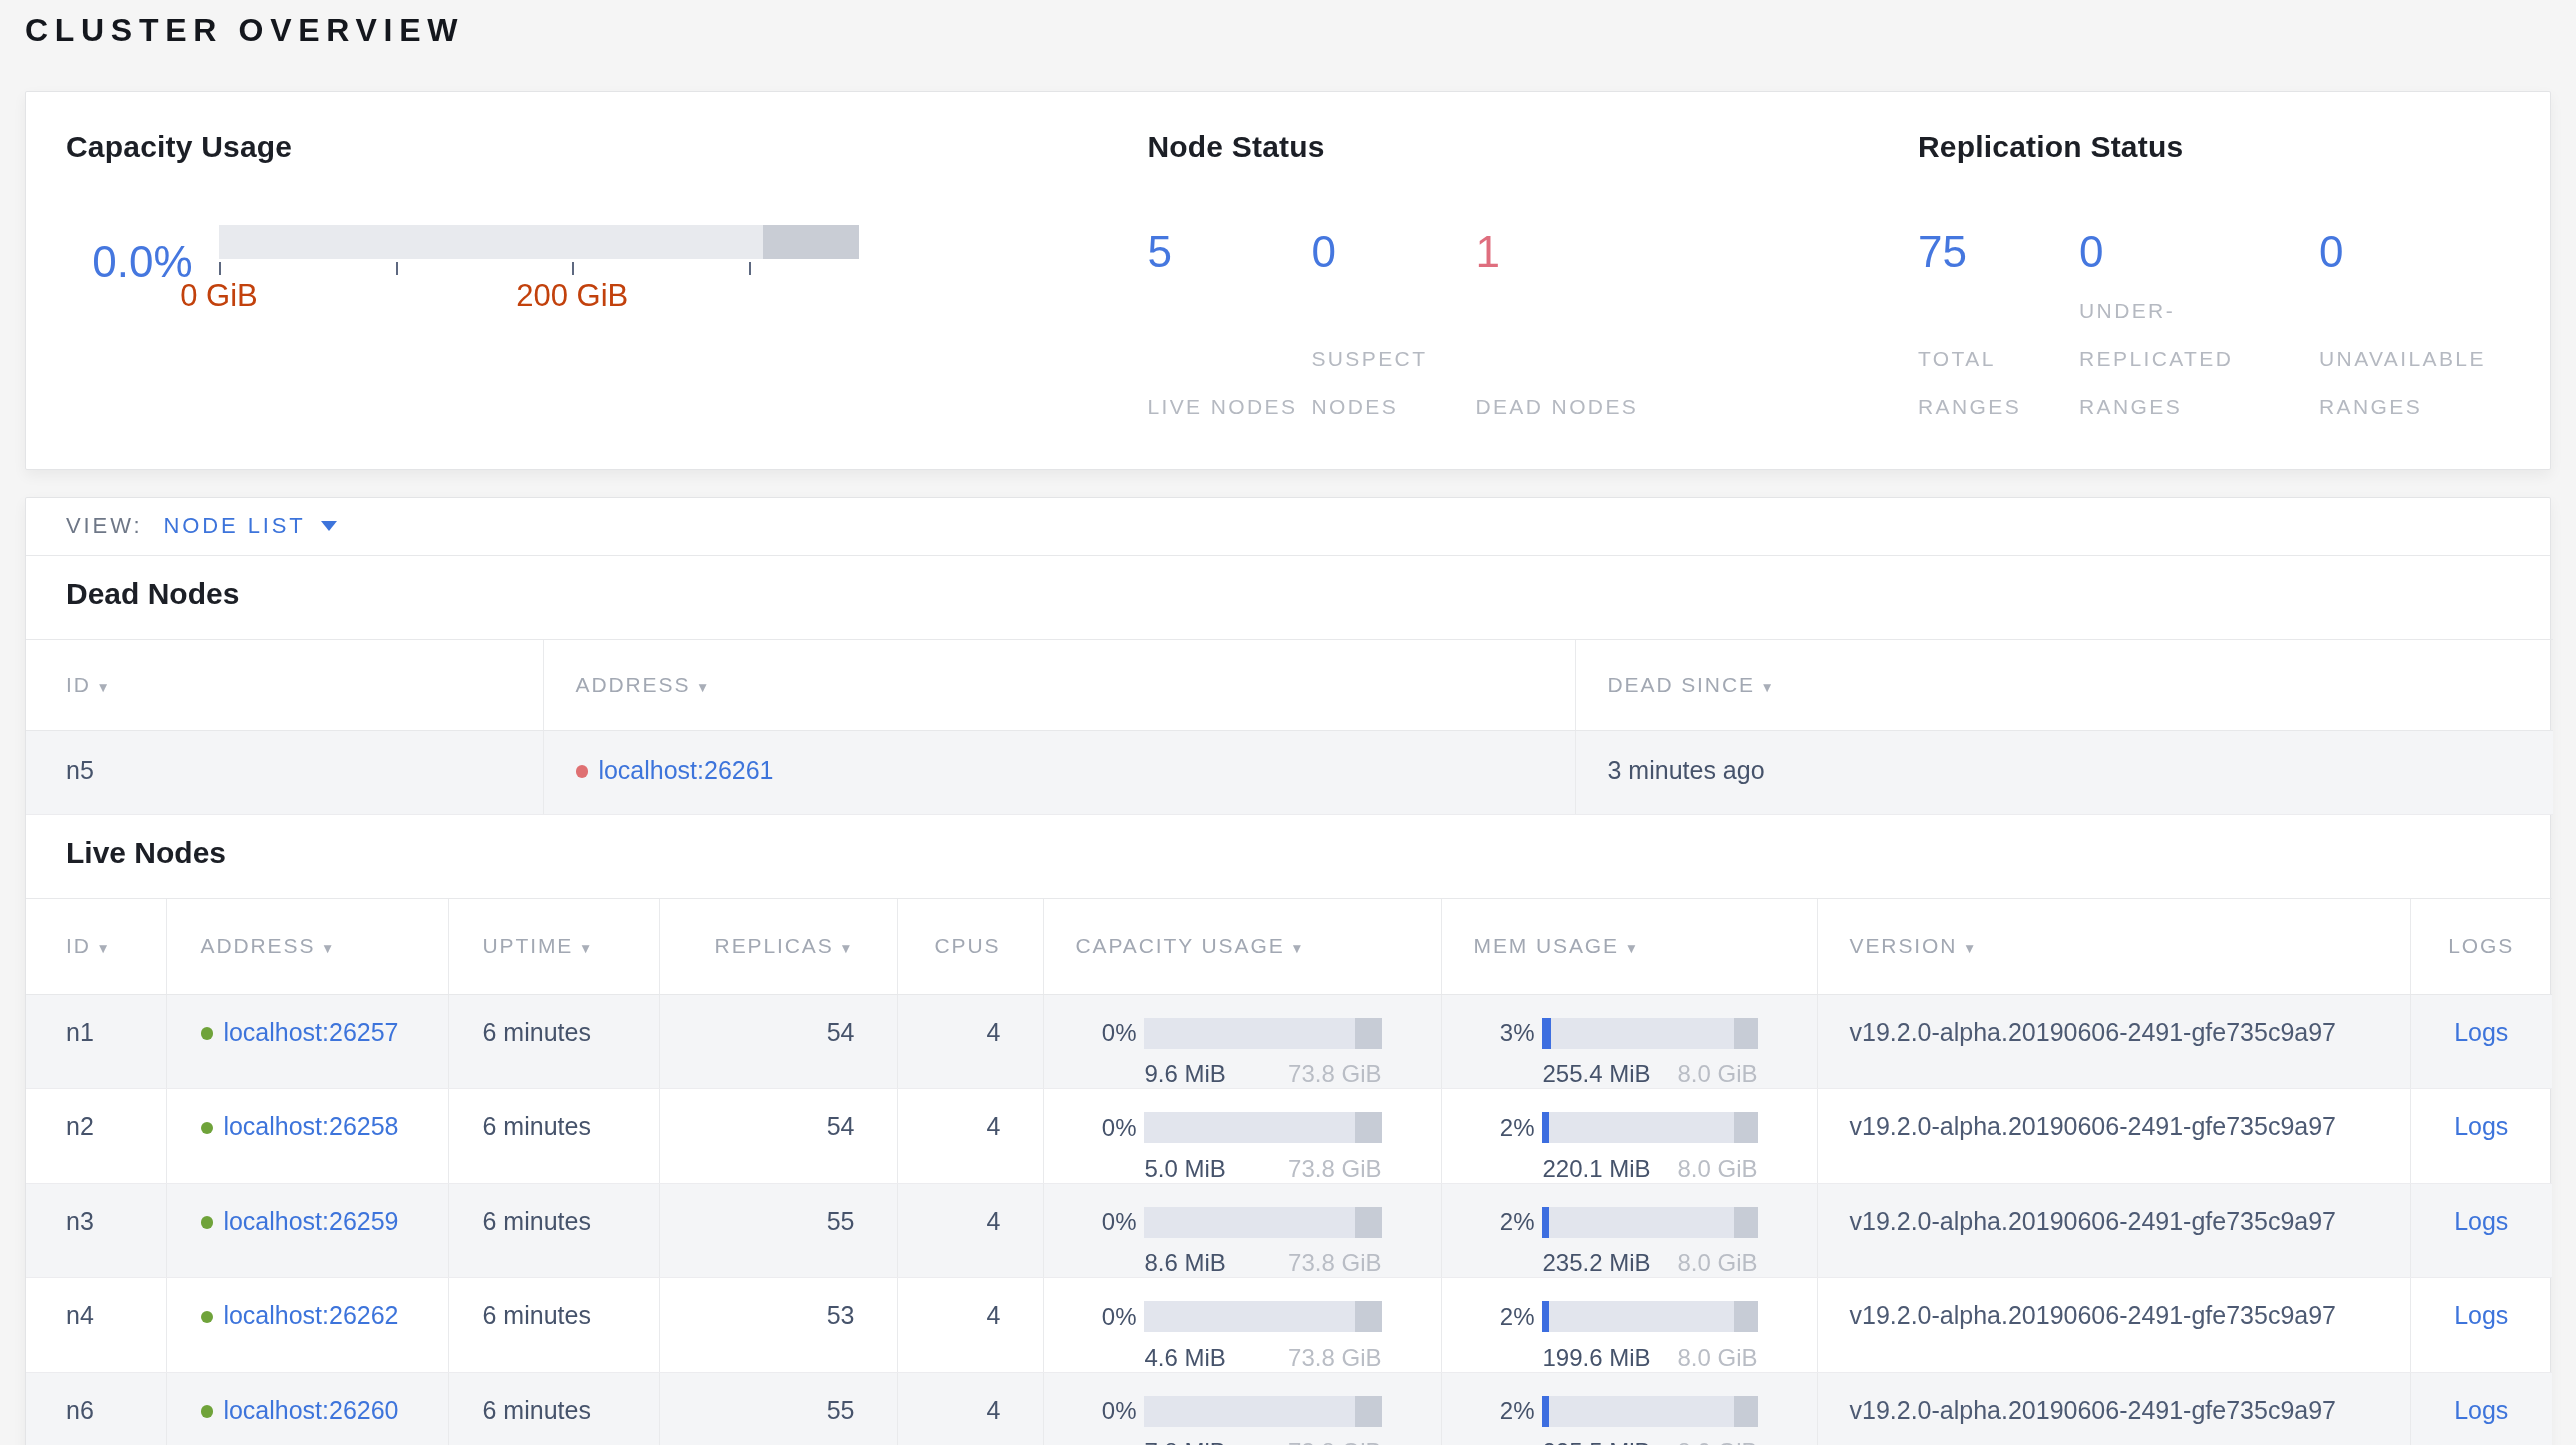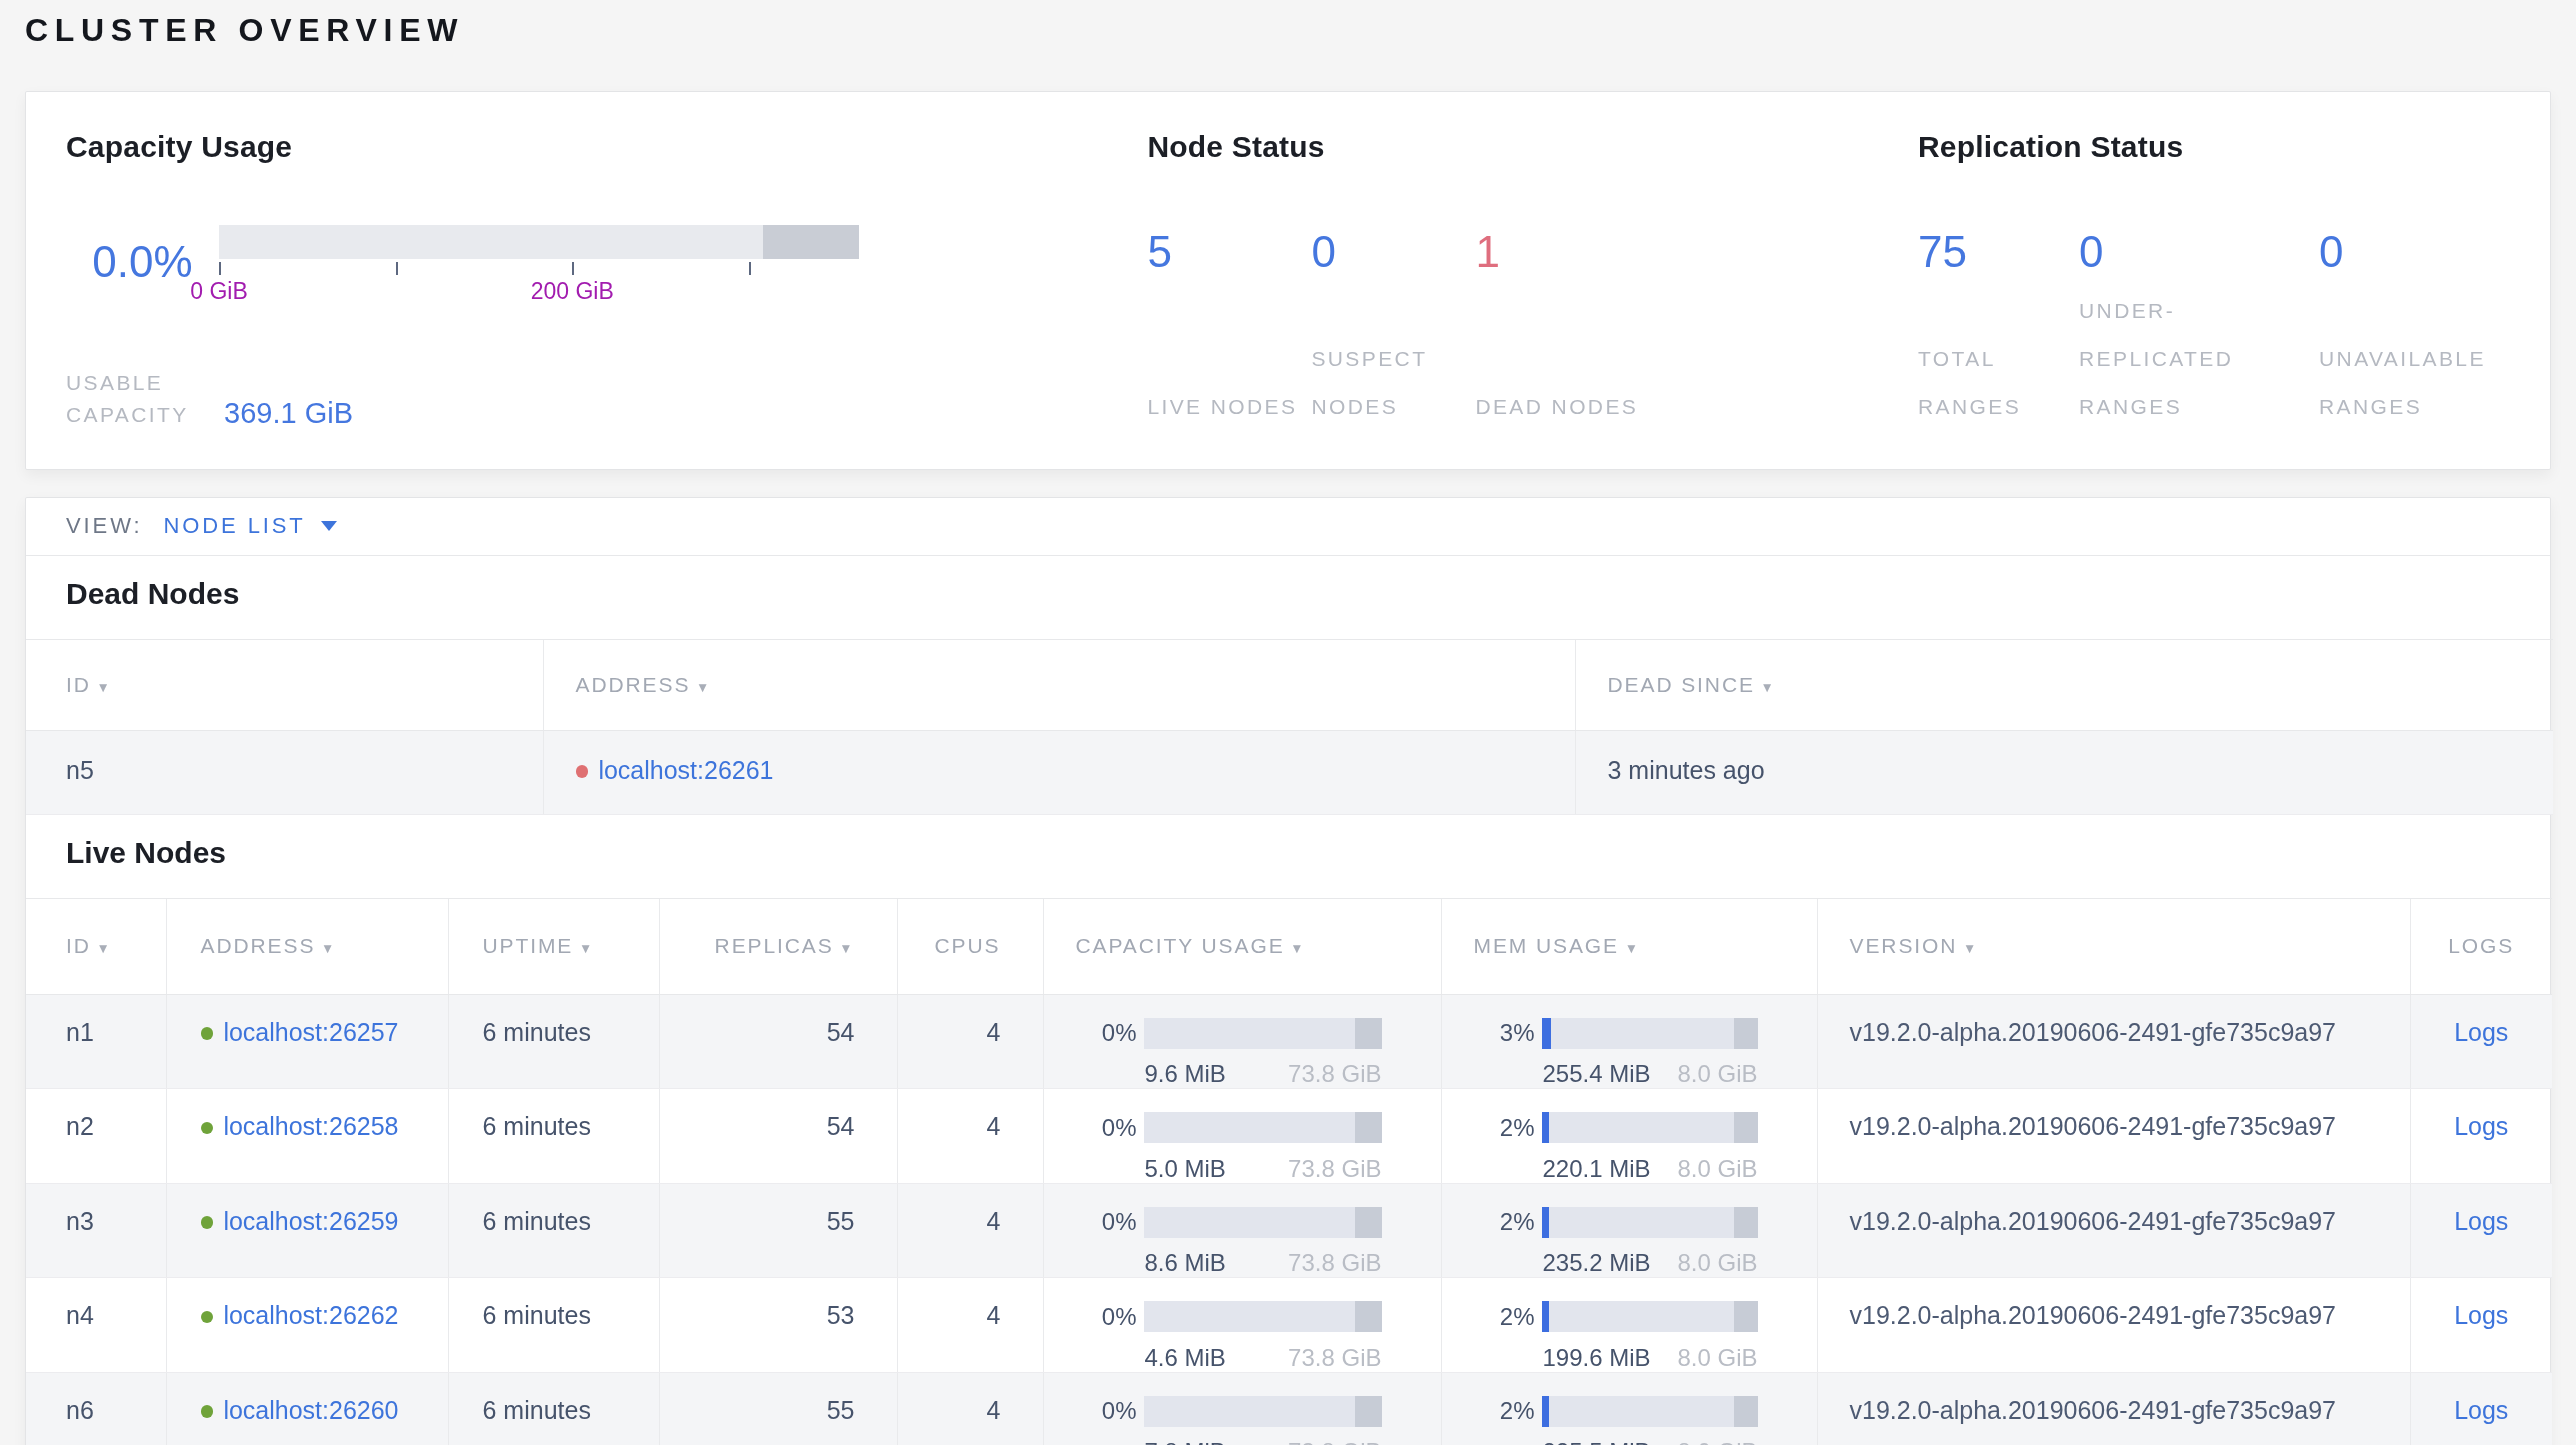--- a/index.html
+++ b/index.html
@@ -38,21 +38,21 @@
   .sec-repl     { flex:1; }
 
   .gauge { display:flex; align-items:center; margin-top:61px; }
   .gauge-pct { width:153px; font-size:44px; color:#4577df;text-align:center; }
   .gauge-chart { width:640px; }
   .gauge-bar { position:relative; height:34px; background:#e8eaee; }
   .gauge-bar .reserved { position:absolute; right:0; top:0; bottom:0; width:15%; background:#c9cdd5; }
   .gauge-bar .fill { position:absolute; left:0; top:0; bottom:0; width:0; background:#4577df; }
   .gauge-axis { position:relative; height:40px; }
   .tick { position:absolute; top:3.8px; width:1.9px; height:12.4px; background:#5d6880; }
-  .tick-label { position:absolute; top:19px; transform:translateX(-50%); font-size:23px; color:#a21caf; white-space:nowrap; }
+  .tick-label { position:absolute; top:19px; transform:translateX(-50%); font-size:31px; color:#c2410c; white-space:nowrap; }
 
   .cap-footer { margin-top:auto; display:flex; align-items:flex-end; }
   .cap-pair { display:flex; align-items:flex-end; }
   .cap-pair.first { width:408px; }
   .cap-label {
     width:158px; font-size:21px; letter-spacing:2.4px; line-height:32px;
     color:#b5b9c1; font-weight:400;
   }
   .cap-value { font-size:29px; color:#4577df; padding-bottom:1px; white-space:nowrap; }
 
@@ -157,24 +157,20 @@
               <span class="tick" style="left:0%"></span>
               <span class="tick" style="left:27.6%"></span>
               <span class="tick" style="left:55.2%"></span>
               <span class="tick" style="left:82.8%"></span>
               <span class="tick-label" style="left:0%">0 GiB</span>
               <span class="tick-label" style="left:55.2%">200 GiB</span>
             </div>
           </div>
         </div>
         <div class="cap-footer">
-          <div class="cap-pair">
-            <div class="cap-label">USABLE CAPACITY</div>
-            <div class="cap-value">369.1 GiB</div>
-          </div>
         </div>
       </div>
 
       <div class="sec sec-nodes">
         <h2>Node Status</h2>
         <div class="stats-row">
           <div class="col-nodes stat-num">5</div>
           <div class="col-nodes stat-num">0</div>
           <div class="col-nodes stat-num dead">1</div>
         </div>

